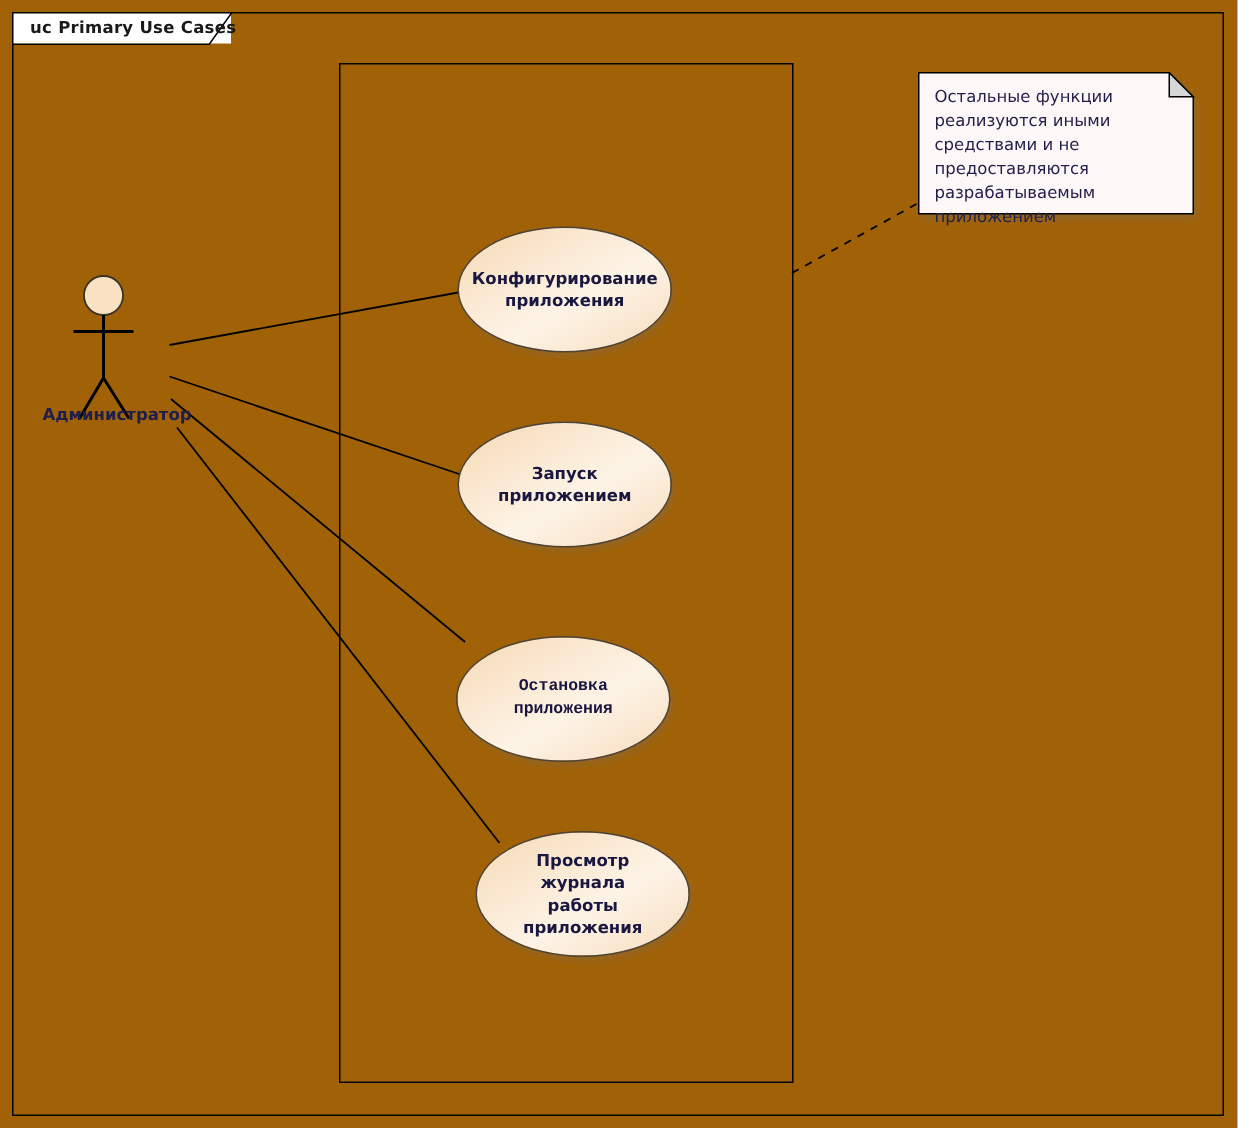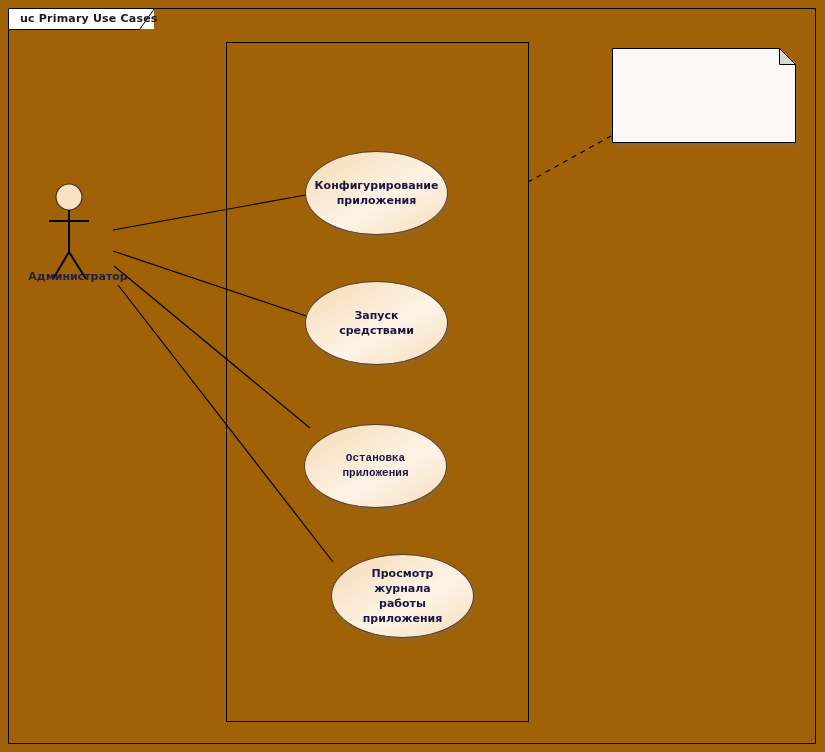--- a/index.html
+++ b/index.html
@@ -195,33 +195,34 @@
     </svg>
   </div>
   <div class="actor-label">Администратор</div>
 
   <div class="usecase" style="left:305px; top:151px; width:143px; height:84px;">
     <span class="usecase-label">Конфигурирование
 приложения</span>
   </div>
 
   <div class="usecase" style="left:305px; top:281px; width:143px; height:84px;">
-    <span class="usecase-label">Запуск средствами</span>
+    <span class="usecase-label">Запуск приложением</span>
   </div>
 
   <div class="usecase" style="left:304px; top:424px; width:143px; height:84px;font-family:Liberation Mono, monospace;">
     <span class="usecase-label">Остановка
 приложения</span>
   </div>
 
-  <div class="usecase" style="left:331px; top:554px; width:143px; height:84px;">
+  <div class="usecase" style="left:317px; top:554px; width:143px; height:84px;">
     <span class="usecase-label">Просмотр журнала
 работы приложения</span>
   </div>
 
   <div class="note">
     <svg class="note-shape" width="188" height="99" viewBox="0 0 188 99">
       <path d="M0.5,0.5 L167.5,0.5 L183.5,16.5 L183.5,94.5 L0.5,94.5 Z" fill="#fdf7f7" stroke="#000000" stroke-width="1"></path>
       <path d="M167.5,0.5 L167.5,16.5 L183.5,16.5 Z" fill="#d6d6d6" stroke="#000000" stroke-width="1"></path>
     </svg>
+    <div class="note-text">Остальные функции реализуются иными средствами и не предоставляются разрабатываемым приложением</div>
   </div>
 
 </div>
 
 </body></html>

